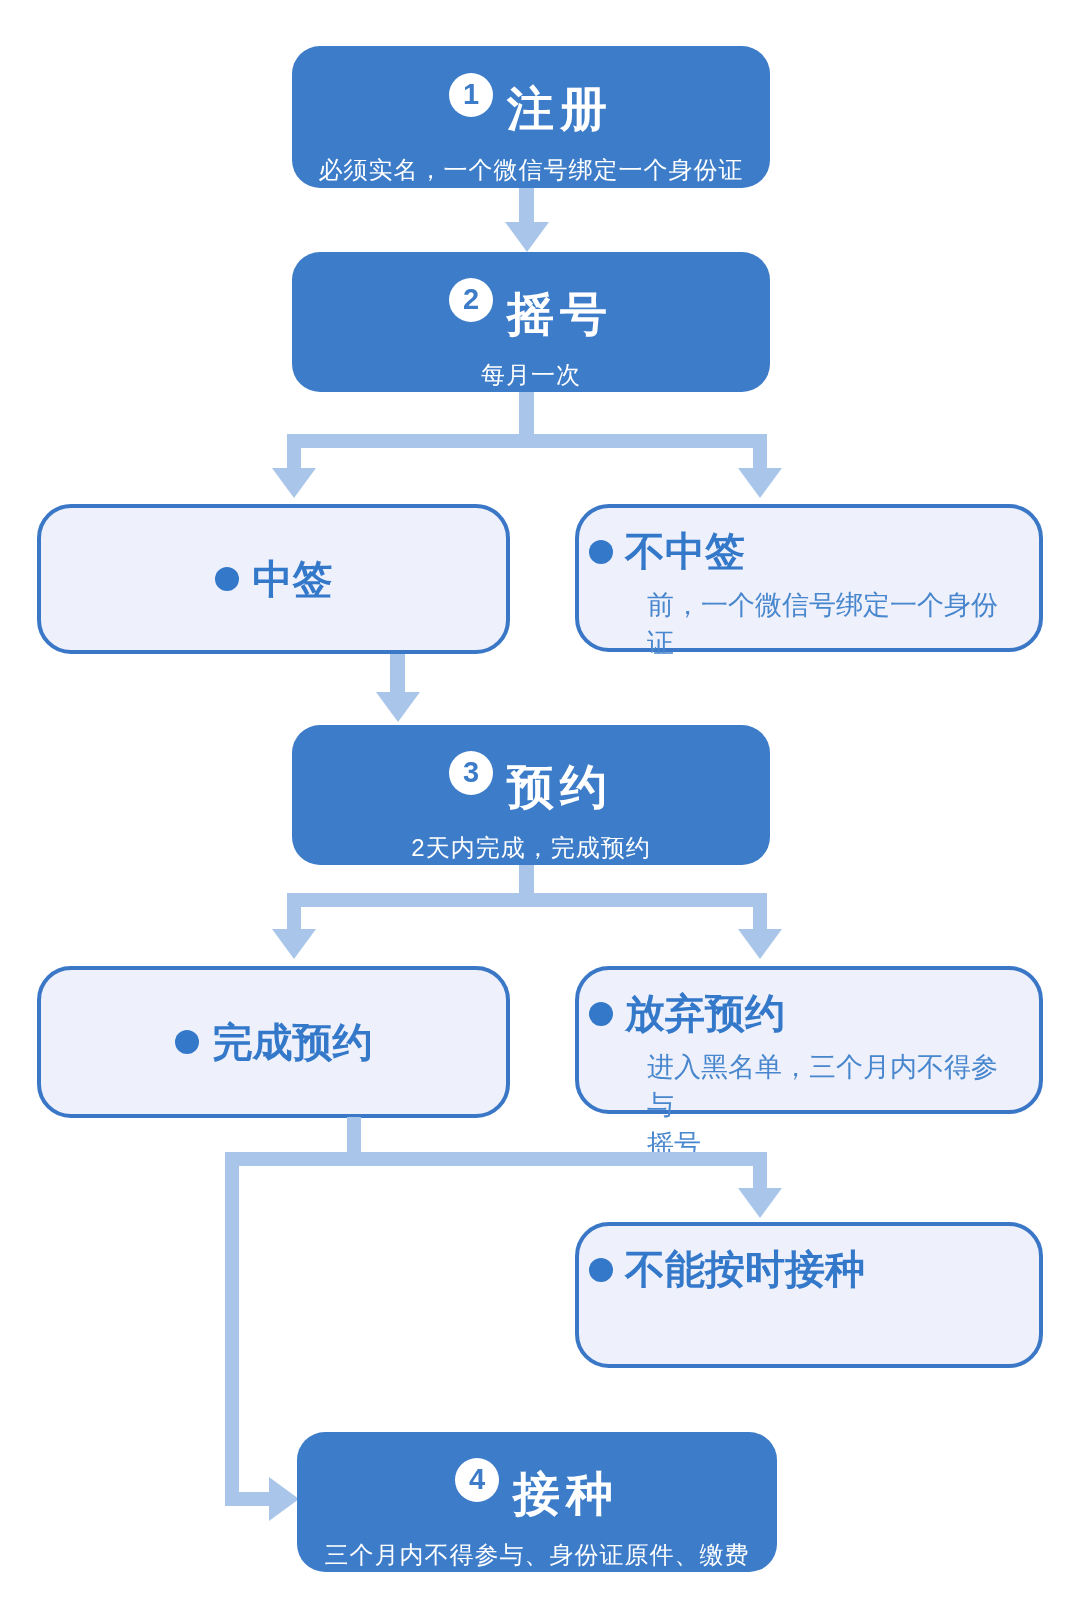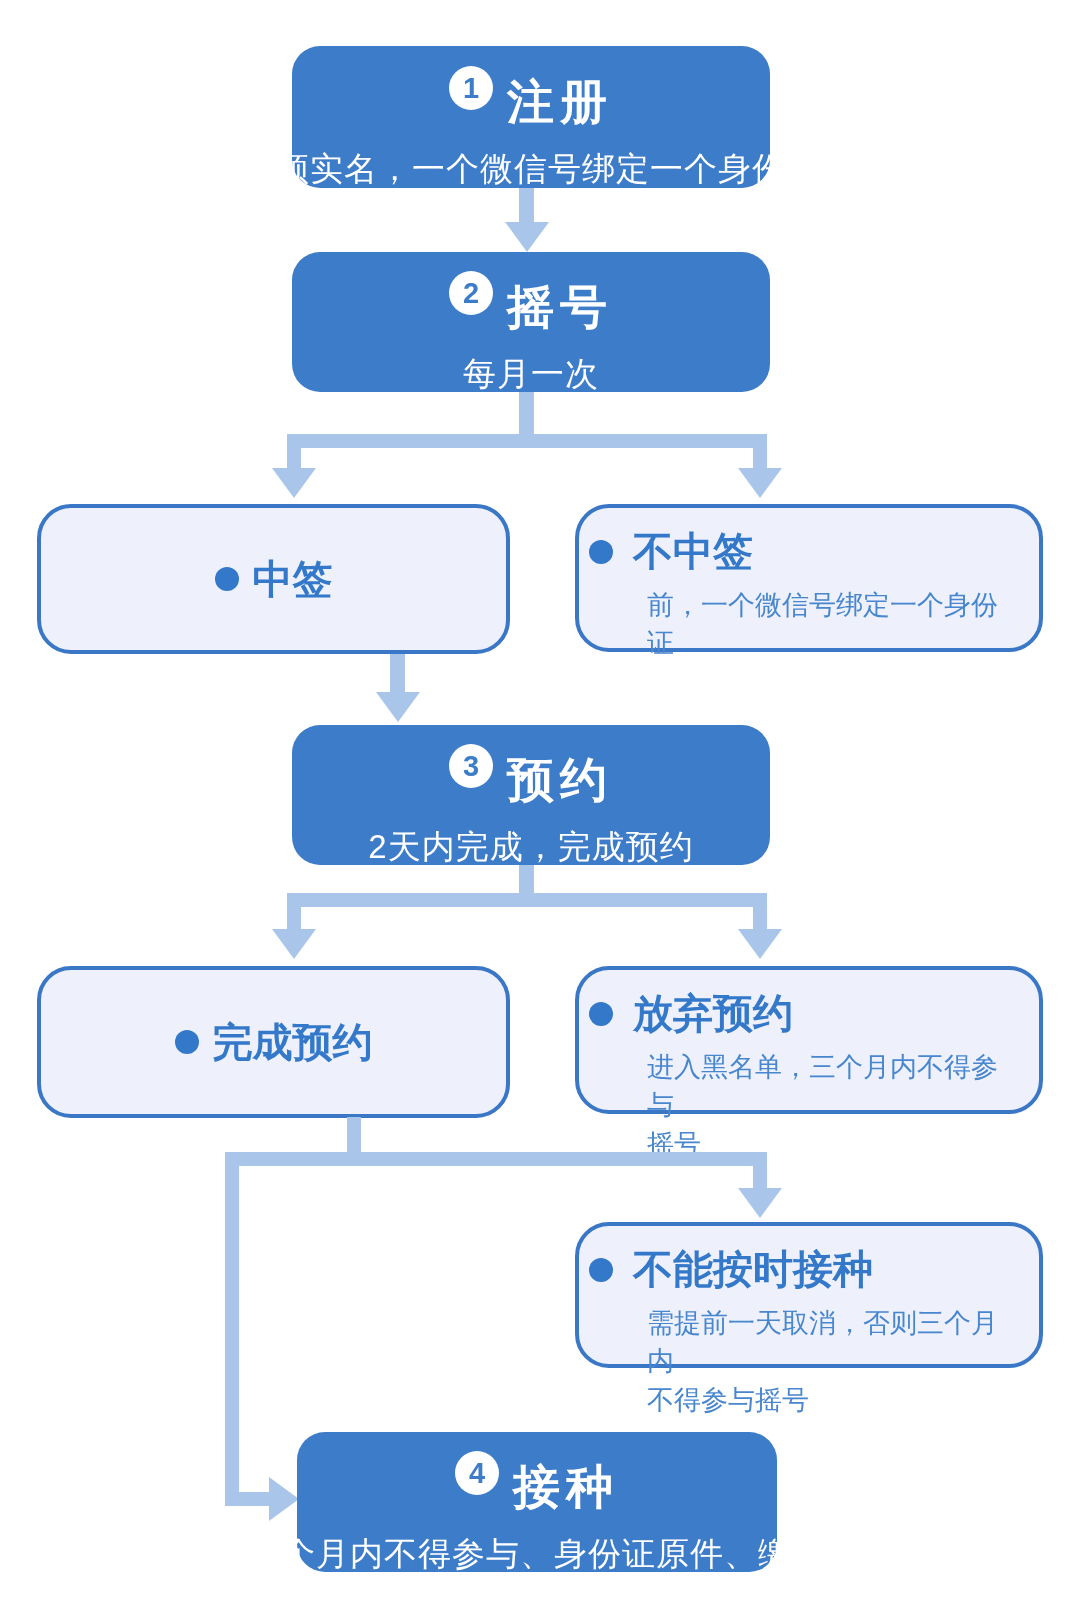--- a/index.html
+++ b/index.html
@@ -12,32 +12,32 @@
   .step {
     position:absolute; background:#3d7cc8; border-radius:28px; color:#ffffff;
     display:flex; flex-direction:column; align-items:center; justify-content:center; gap:13px;
   }
   .step-title-row { display:flex; align-items:center; gap:14px; }
   .badge {
     width:44px; height:44px; border-radius:50%; background:#ffffff; color:#3d7cc8;
     font-weight:700; font-size:29px; display:flex; align-items:center; justify-content:center; flex:none;
   }
   .step-title { font-size:47px; font-weight:700; letter-spacing:6px;margin-top:29px; }
-  .step-subtitle { font-size:33px; letter-spacing:1px; white-space:nowrap; }
+  .step-subtitle { font-size:24px; letter-spacing:1px; white-space:nowrap; }
 
   
   .outcome {
     position:absolute; background:#eef1fc; border:4px solid #3a77c6; border-radius:34px; color:#3478ca;
   }
   .outcome.centered { display:flex; align-items:center; justify-content:center; }
   .outcome-title-row { display:flex; align-items:center; gap:14px; }
   .dot { width:24px; height:24px; border-radius:50%; background:#3478ca; flex:none; }
   .outcome-title { font-size:40px; font-weight:700; white-space:nowrap; }
   .outcome.detailed { padding:16px 16px 0 10px; }
-  .outcome.detailed .outcome-title-row { gap:20px; }
+  .outcome.detailed .outcome-title-row { gap:12px; }
   .outcome-detail { margin:7px 0 0 58px; font-size:27px; line-height:1.42; color:#4886cd; font-weight:400; }
 
   
   .conn { position:absolute; background:#a9c6ea; }
   .arrow-down {
     position:absolute; width:0; height:0;
     border-left:22px solid transparent; border-right:22px solid transparent;
     border-top:30px solid #a9c6ea;
   }
   .arrow-right {
@@ -136,24 +136,20 @@
   <div class="arrow-down" style="left:738px;top:1188px"></div>
   <div class="conn" style="left:225px;top:1166px;width:14px;height:340px"></div>
   <div class="conn" style="left:225px;top:1492px;width:46px;height:14px"></div>
   <div class="arrow-right" style="left:269px;top:1477px"></div>
 
   <div class="outcome detailed" style="left:575px;top:1222px;width:468px;height:146px">
     <div class="outcome-title-row">
       <span class="dot"></span>
       <span class="outcome-title">不能按时接种</span>
     </div>
-    <div class="outcome-detail">
-      <div>需提前一天取消，否则三个月内</div>
-      <div>不得参与摇号</div>
-    </div>
   </div>
 
   <div class="step" style="left:297px;top:1432px;width:480px;height:140px">
     <div class="step-title-row">
       <span class="badge">4</span>
       <span class="step-title">接种</span>
     </div>
     <div class="step-subtitle">三个月内不得参与、身份证原件、缴费</div>
   </div>
 

